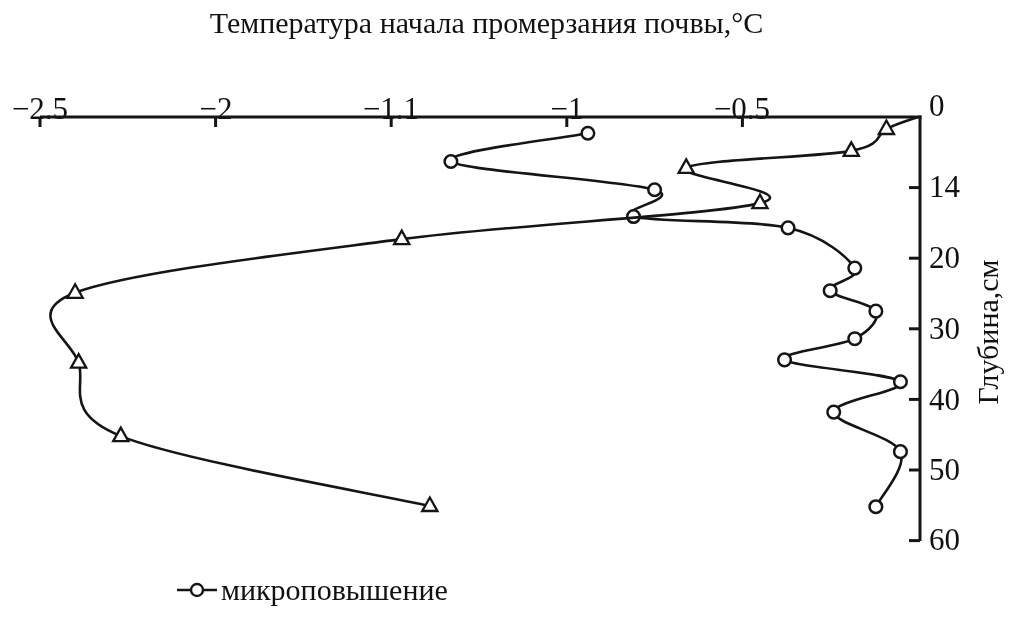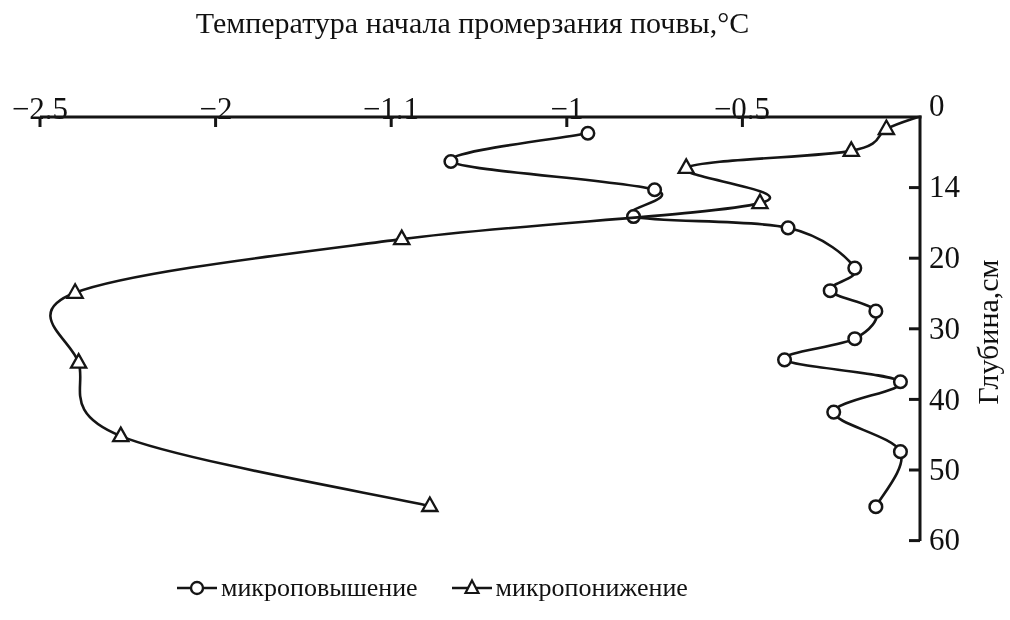--- a/index.html
+++ b/index.html
@@ -1,27 +1,27 @@
 <!DOCTYPE html>
 <html><head>
 <meta charset="utf-8">
 <style>
   html,body{margin:0;padding:0;background:#fff;}
   #stage{position:relative;width:1010px;height:620px;background:#fff;overflow:hidden;
          font-family:"Liberation Serif","DejaVu Serif",serif;color:#111;}
   .title{position:absolute;left:0;top:6px;width:945px;text-align:center;
-         font-size:30px;white-space:nowrap;}
+         font-size:30px;white-space:nowrap;padding-left:14px;}
   .xtick{position:absolute;top:59px;transform:translateX(-50%);font-size:31px;white-space:nowrap;margin-top:32px;}
   .ytick{position:absolute;left:929px;transform:translateY(-50%);font-size:31px;white-space:nowrap;}
   .ylabel{position:absolute;left:988px;top:332px;transform:translate(-50%,-50%) rotate(-90deg);
           font-size:30px;white-space:nowrap;}
   #plot-svg{position:absolute;left:0;top:0;}
   .legend{position:absolute;left:176px;top:573px;display:flex;align-items:center;gap:33px;}
   .legend-entry{display:flex;align-items:center;gap:3px;}
-  .legend-entry span.lbl{font-size:26px;white-space:nowrap;}
+  .legend-entry span.lbl{font-size:30px;white-space:nowrap;}
 </style>
 </head>
 <body>
 
 <div id="stage">
 
   <div class="title">Температура начала промерзания почвы,°C</div>
 
   <div class="xtick" style="left:40px">−2.5</div>
   <div class="xtick" style="left:216px">−2</div>
@@ -87,21 +87,14 @@
     </svg>
 
   <div class="legend">
     <div class="legend-entry">
       <svg width="42" height="22" viewBox="0 0 42 22">
         <line x1="1" y1="11" x2="41" y2="11" stroke="#151515" stroke-width="2.6"></line>
         <circle cx="21" cy="11" r="6" fill="#ffffff" stroke="#151515" stroke-width="2.4"></circle>
       </svg>
       <span class="lbl">микроповышение</span>
     </div>
-    <div class="legend-entry">
-      <svg width="42" height="22" viewBox="0 0 42 22">
-        <line x1="1" y1="11" x2="41" y2="11" stroke="#151515" stroke-width="2.6"></line>
-        <polygon points="21,3.5 27.5,16 14.5,16" fill="#ffffff" stroke="#151515" stroke-width="2.2"></polygon>
-      </svg>
-      <span class="lbl">микропонижение</span>
-    </div>
   </div>
 </div>
 
 </body></html>

